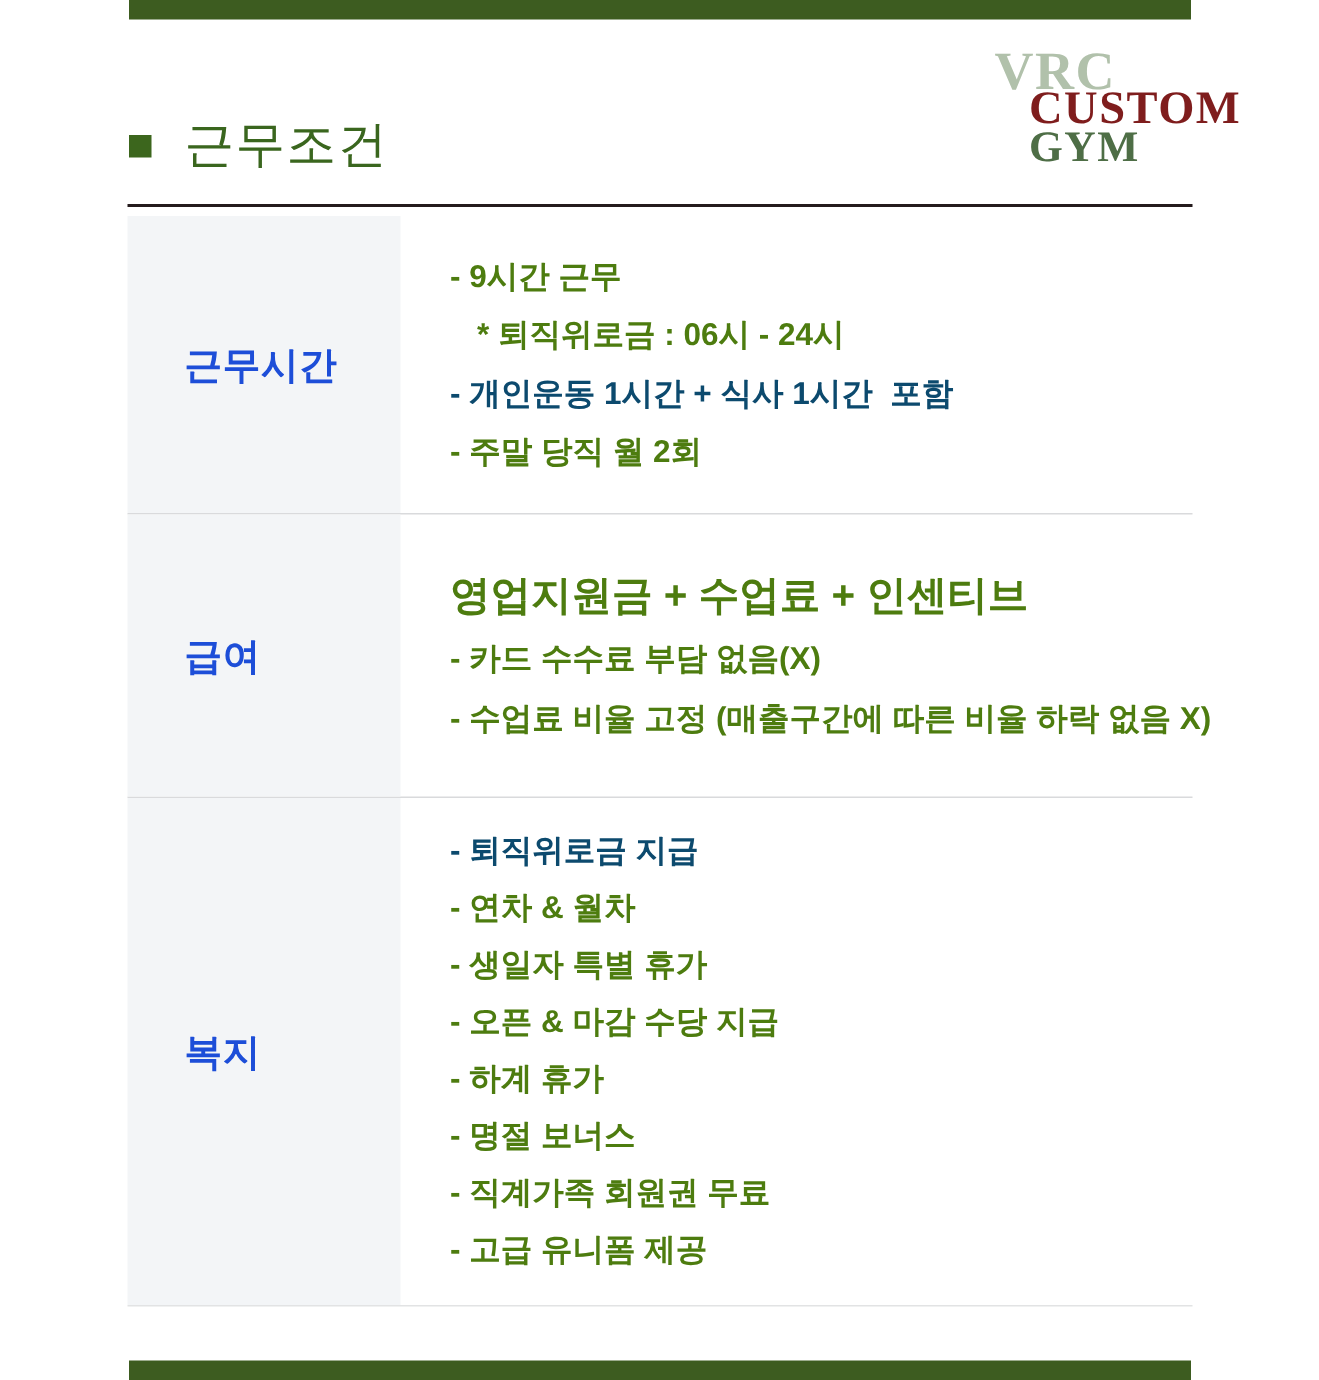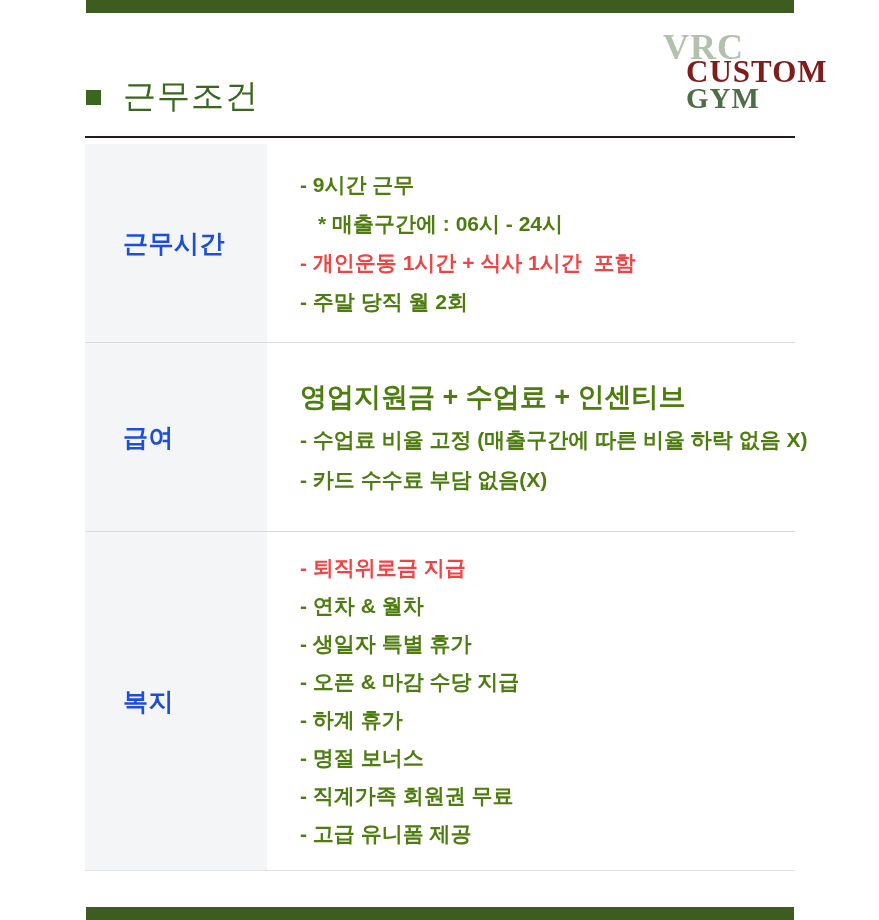--- a/index.html
+++ b/index.html
@@ -132,21 +132,21 @@
   }
   .line {
     font-size: 21px;
     font-weight: 600;
     color: #4d7c0f;
     white-space: pre;
   }
   .row-1 .line { line-height: 39px; }
   .row-2 .line { line-height: 40px; }
   .row-3 .line { line-height: 38px; }
-  .line.red { color: #ef4444; }
+  .line.red { color: #0c4a6e; }
   .line.indent { padding-left: 18px; }
   .line.large { font-size: 27px; line-height: 46px; }
 </style>
 </head>
 <body>
 
 <div class="page">
 
   <div class="accent-bar top"></div>
 
@@ -163,33 +163,33 @@
 
   <div class="title-rule"></div>
 
   <div class="table" id="conditions-table">
       <div class="row row-1">
         <div class="label-cell">
           <span class="row-label">근무시간</span>
         </div>
         <div class="content-cell">
           <div class="line">- 9시간 근무</div>
-          <div class="line indent">* 매출구간에 : 06시 - 24시</div>
+          <div class="line indent">* 퇴직위로금 : 06시 - 24시</div>
           <div class="line red">- 개인운동 1시간 + 식사 1시간  포함</div>
           <div class="line">- 주말 당직 월 2회</div>
         </div>
       </div>
       <div class="row row-2">
         <div class="label-cell">
           <span class="row-label">급여</span>
         </div>
         <div class="content-cell">
           <div class="line large">영업지원금 + 수업료 + 인센티브</div>
+          <div class="line">- 카드 수수료 부담 없음(X)</div>
           <div class="line">- 수업료 비율 고정 (매출구간에 따른 비율 하락 없음 X)</div>
-          <div class="line">- 카드 수수료 부담 없음(X)</div>
         </div>
       </div>
       <div class="row row-3">
         <div class="label-cell">
           <span class="row-label">복지</span>
         </div>
         <div class="content-cell">
           <div class="line red">- 퇴직위로금 지급</div>
           <div class="line">- 연차 &amp; 월차</div>
           <div class="line">- 생일자 특별 휴가</div>

